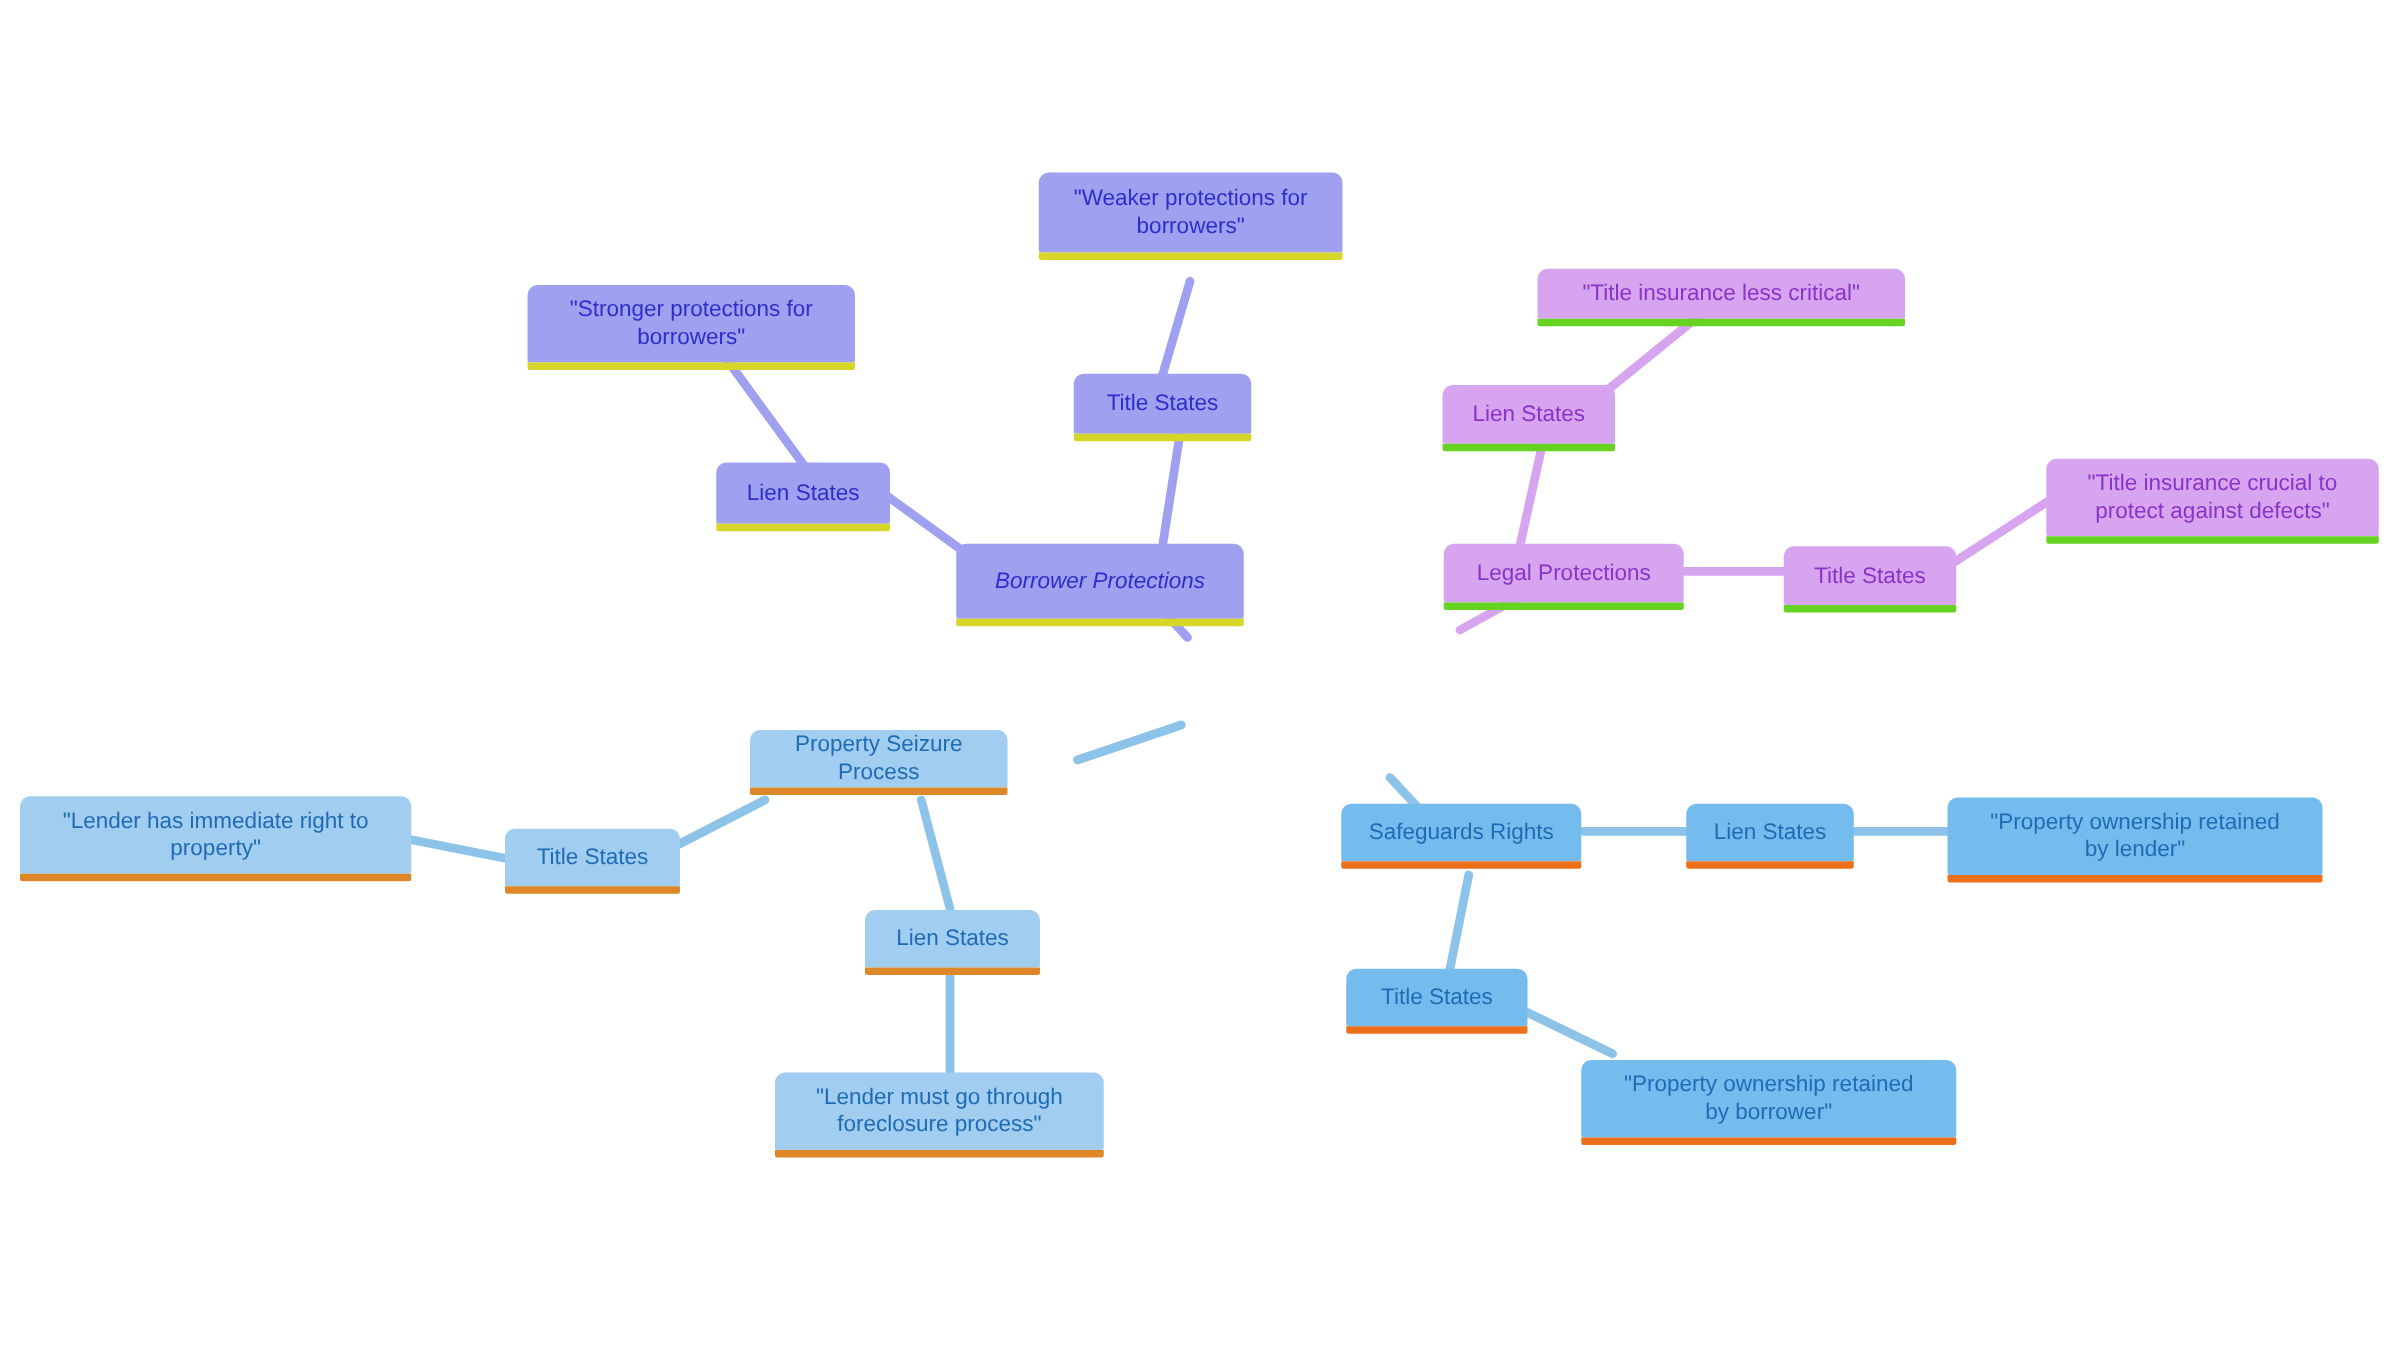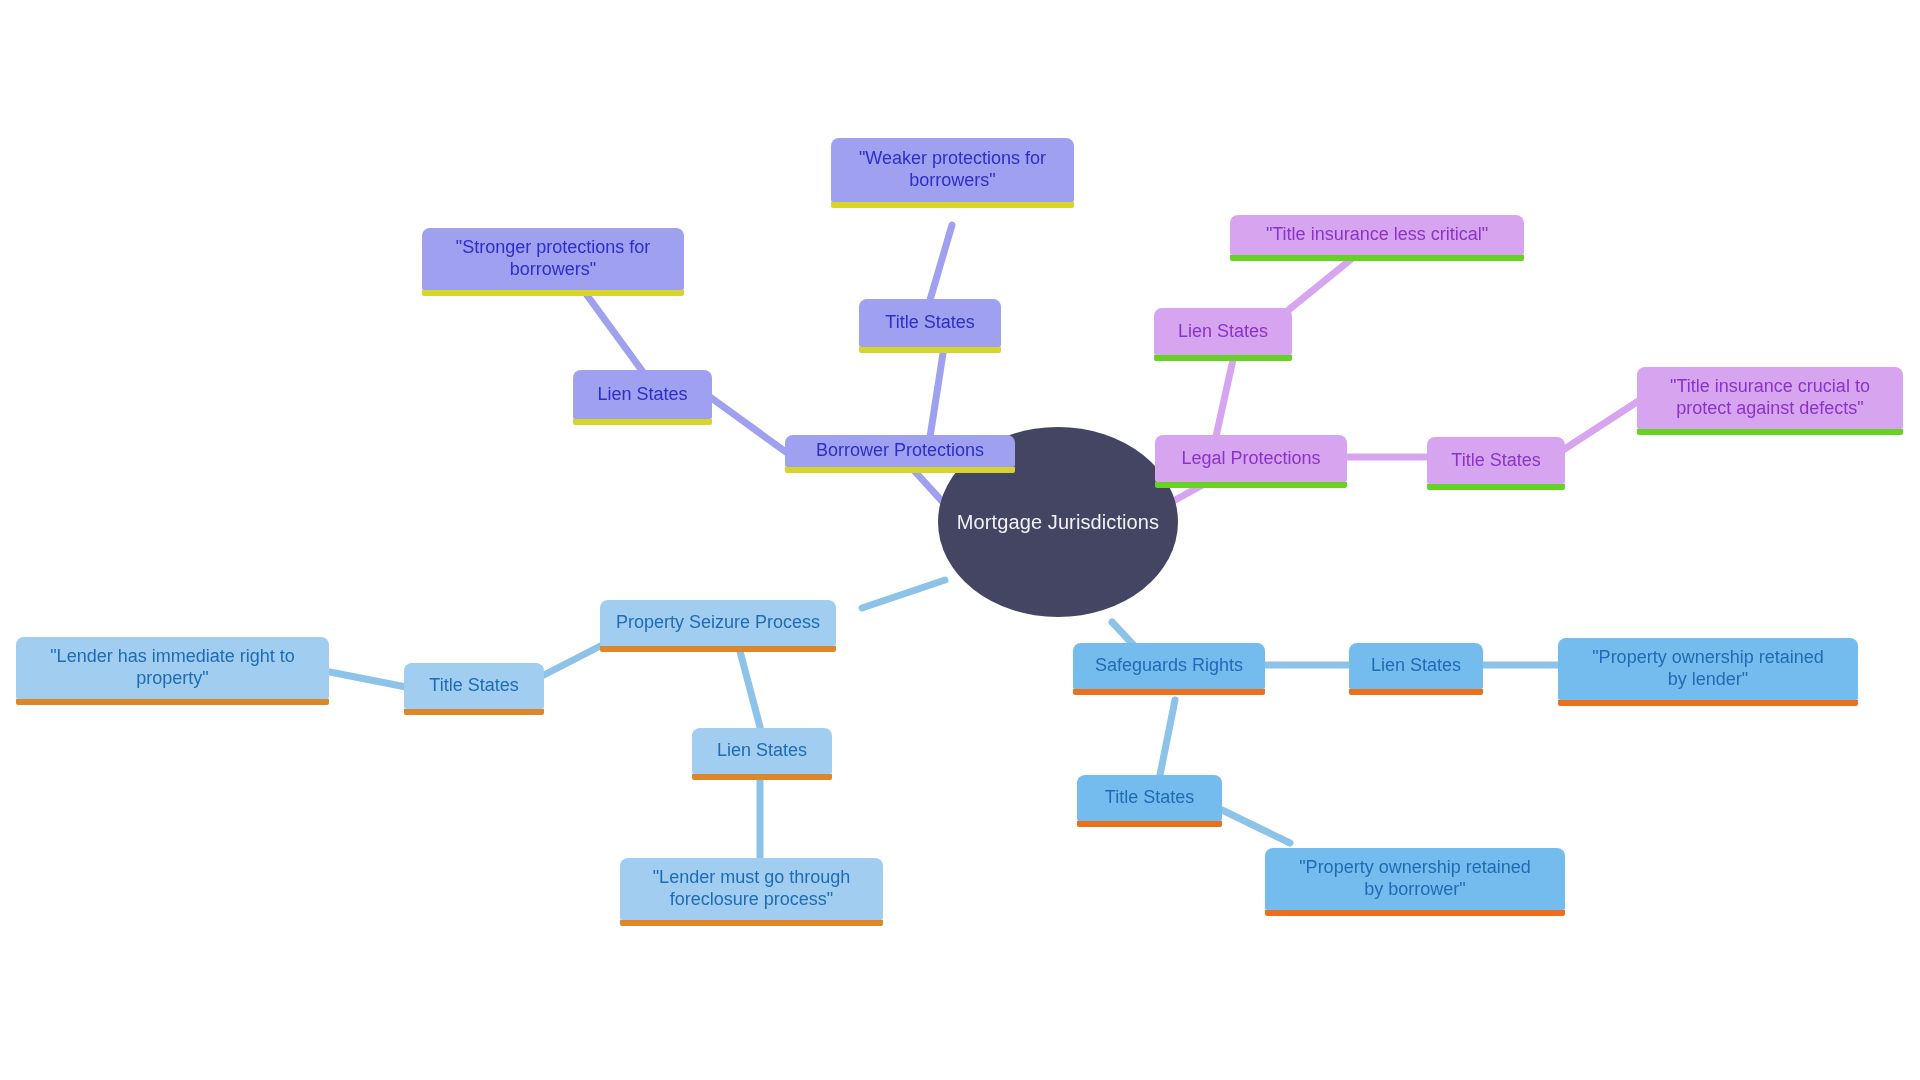--- a/index.html
+++ b/index.html
@@ -123,25 +123,22 @@
       <path d="M 760 778 L 760 858" stroke="#8dc3e8" stroke-width="7"></path>
 
       <path d="M 1112 622 L 1140 652" stroke="#8dc3e8" stroke-width="7"></path>
       <path d="M 1266 665 L 1350 665" stroke="#8dc3e8" stroke-width="7"></path>
       <path d="M 1483 665 L 1560 665" stroke="#8dc3e8" stroke-width="7"></path>
       <path d="M 1175 700 L 1160 775" stroke="#8dc3e8" stroke-width="7"></path>
       <path d="M 1222 810 L 1290 843" stroke="#8dc3e8" stroke-width="7"></path>
     </g>
   </svg>
 
-  <div class="root-node" style="left:938px; top:427px; width:240px; height:190px;">
-    <span>Mortgage Jurisdictions</span>
-  </div>
-
-  <div class="node theme-peri" style="left:785px; top:435px; width:230px; height:32px;">
+
+  <div class="node theme-peri" style="left:765px; top:435px; width:230px; height:60px;font-style:italic;">
     <span>Borrower Protections</span>
     <span class="node-underline"></span>
   </div>
 
   <div class="node theme-peri" style="left:573px; top:370px; width:139px; height:49px;">
     <span>Lien States</span>
     <span class="node-underline"></span>
   </div>
 
   <div class="node theme-peri" style="left:422px; top:228px; width:262px; height:62px;">
@@ -180,21 +177,21 @@
     <span>Title States</span>
     <span class="node-underline"></span>
   </div>
 
   <div class="node theme-violet" style="left:1637px; top:367px; width:266px; height:62px;">
     <span>"Title insurance crucial to
 protect against defects"</span>
     <span class="node-underline"></span>
   </div>
 
-  <div class="node theme-blue" style="left:600px; top:600px; width:236px; height:46px;">
+  <div class="node theme-blue" style="left:600px; top:584px; width:206px; height:46px;">
     <span>Property Seizure Process</span>
     <span class="node-underline"></span>
   </div>
 
   <div class="node theme-blue" style="left:404px; top:663px; width:140px; height:46px;">
     <span>Title States</span>
     <span class="node-underline"></span>
   </div>
 
   <div class="node theme-blue" style="left:16px; top:637px; width:313px; height:62px;">

